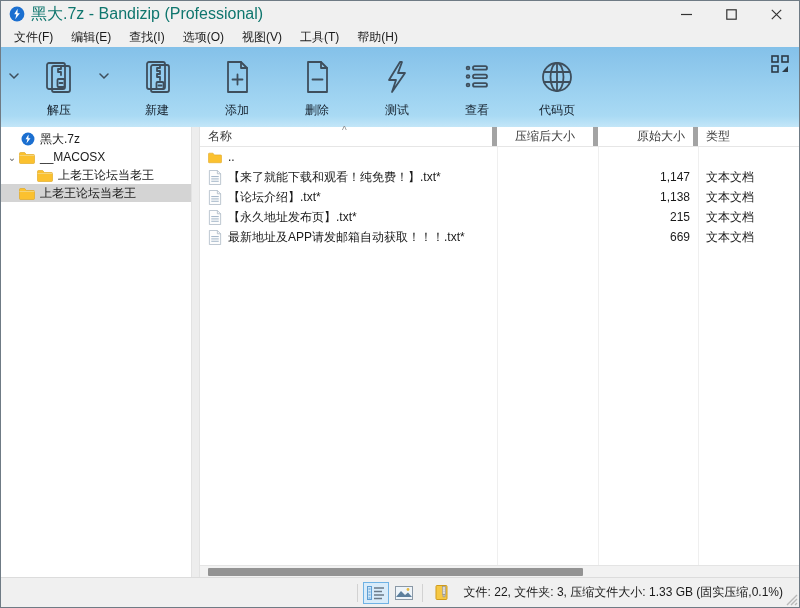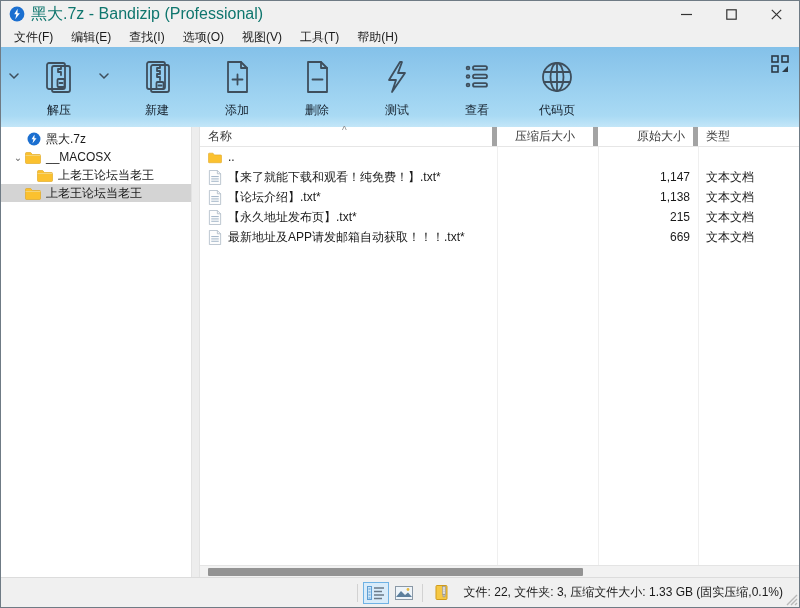--- a/index.html
+++ b/index.html
@@ -31,21 +31,21 @@
 
   
   .main { flex:1 1 auto; display:flex; min-height:0; }
   .tree { width:190px; background:#fff; padding-top:3px; overflow:hidden; flex:0 0 auto; }
   .splitter { width:9px; background:#ededed; border-left:1px solid #e2e2e2; border-right:1px solid #e2e2e2; flex:0 0 auto; }
   .tree-row { height:18px; display:flex; align-items:center; white-space:nowrap; }
   .tree-row.selected { background:#d4d4d4; }
   .tw { display:inline-flex; width:14px; justify-content:center; color:#6a6a6a; font-size:10px; flex:0 0 auto; }
   .tree-row svg.fold { width:16px; height:13px; margin-right:5px; flex:0 0 auto; }
   .tree-row svg.arch { width:14px; height:14px; margin:0 5px 0 2px; flex:0 0 auto; }
-  .indent1 { padding-left:10px; }
+  .indent1 { padding-left:4px; }
   .indent2 { padding-left:36px; }
 
   
   .list { flex:1 1 auto; display:flex; flex-direction:column; min-width:0; position:relative; background:#fff; }
   .cols { display:flex; height:20px; border-bottom:1px solid #e6e6e6; position:relative; flex:0 0 auto; color:#3c3c3c; }
   .col-h { display:flex; align-items:center; border-right:5px solid #a3a3a3; padding:0 8px; }
   .c-name { width:297px; }
   .c-packed { width:101px; justify-content:center;font-family:Liberation Serif, serif; }
   .c-orig { width:100px; justify-content:flex-end; }
   .c-type { flex:1; border-right:none; }

